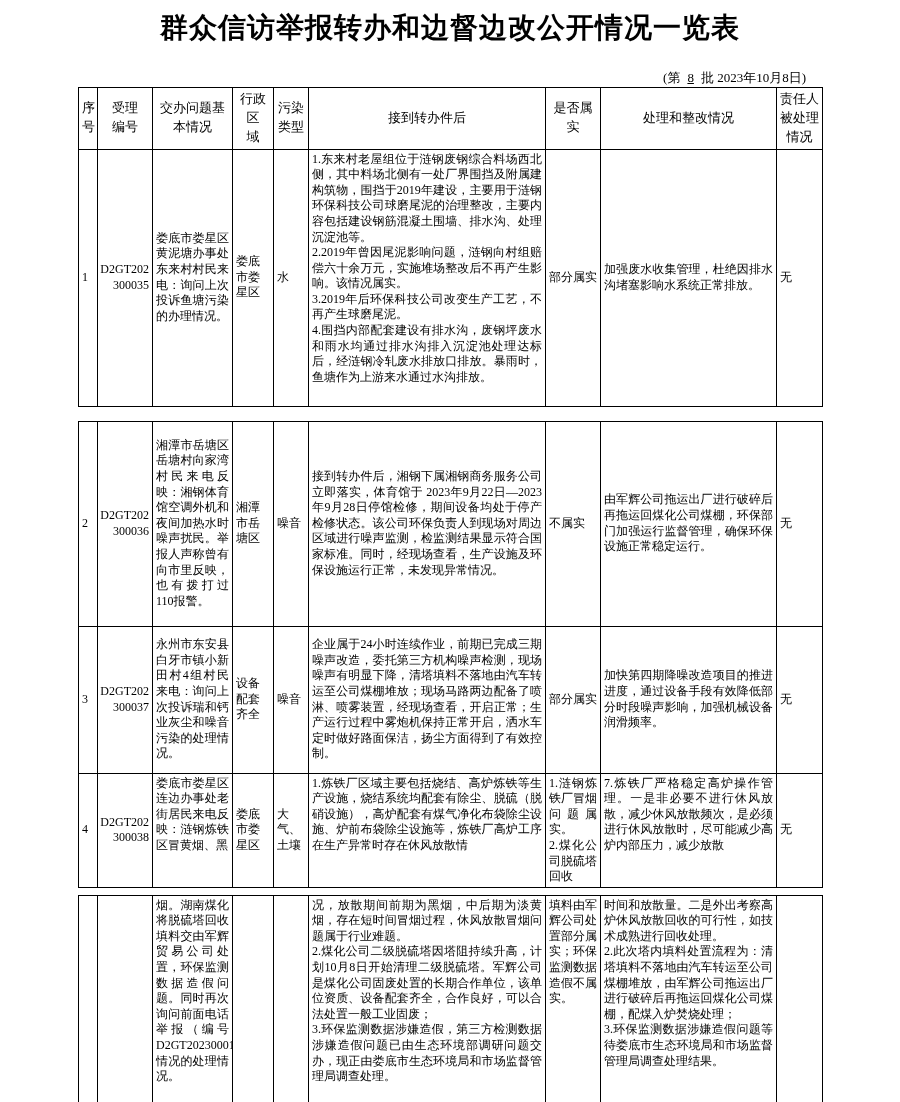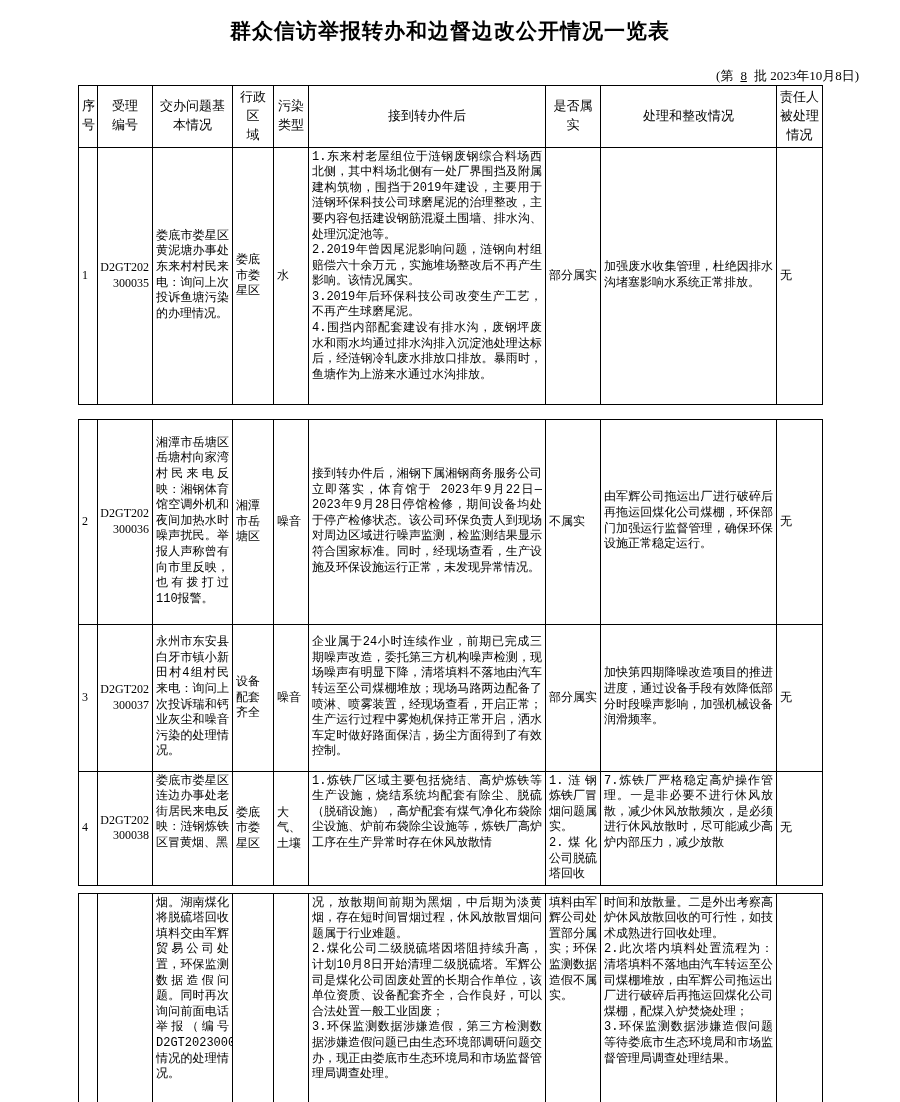--- a/index.html
+++ b/index.html
@@ -4,31 +4,31 @@
 <style>
   * { margin: 0; padding: 0; box-sizing: border-box; }
   html,body { background: #ffffff; }
   body {
     width: 900px; height: 1102px;
     font-family: "Liberation Serif", "DejaVu Serif", serif;
     color: #000;
     position: relative;
   }
   .page-title {
-    padding-top: 17px;
+    padding-top: 9px;
     text-align: center;
     font-family: "DejaVu Sans", "Liberation Sans", sans-serif;
     font-weight: bold;
-    font-size: 21px;
+    font-size: 28px;
     letter-spacing: 1px;
   }
   .subtitle {
     margin-top: 22px;
     text-align: right;
-    padding-right: 41px;
+    padding-right: 94px;
     font-size: 13px;
     height: 18px;
   }
   .subtitle .batch-no {
     text-decoration: underline;
     padding: 0 7px;
   }
   .tbl-wrap { margin-left: 78px; width: 744px; }
   table {
     border-collapse: collapse;
@@ -41,21 +41,21 @@
   td, th {
     border: 1px solid #000;
     padding: 2px 3px;
     vertical-align: middle;
     line-height: 1.3;
     font-weight: normal;
     overflow: hidden;
   }
   th { text-align: center; white-space: pre-line; font-size: 13px; line-height: 1.45; }
   .c { text-align: left; }
-  .j { text-align: justify; font-family: Liberation Mono, monospace; }
+  .j { text-align: justify; }
   .pre { white-space: pre-wrap; }
   .top { vertical-align: top; }
   .idcell { word-break: break-all; text-align: right; padding-left: 2px; }
   tr.h-header { height: 55px; }
   tr.h-r1 { height: 257px; }
   tr.h-r2 { height: 205px; }
   tr.h-r3 { height: 147px; }
   tr.h-r4a { height: 96px; }
   tr.h-r4b { height: 232px; }
 </style>

